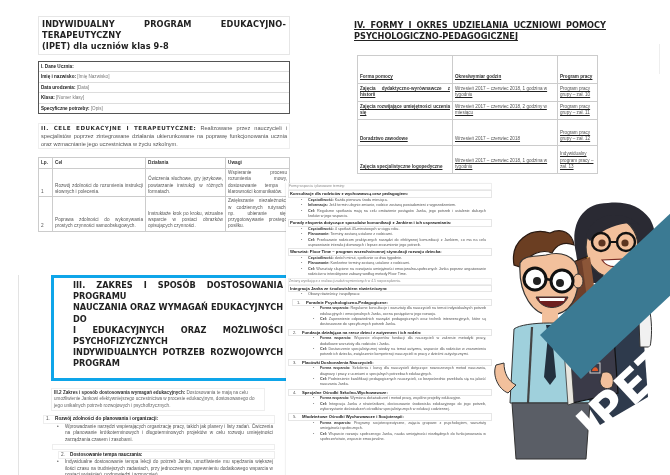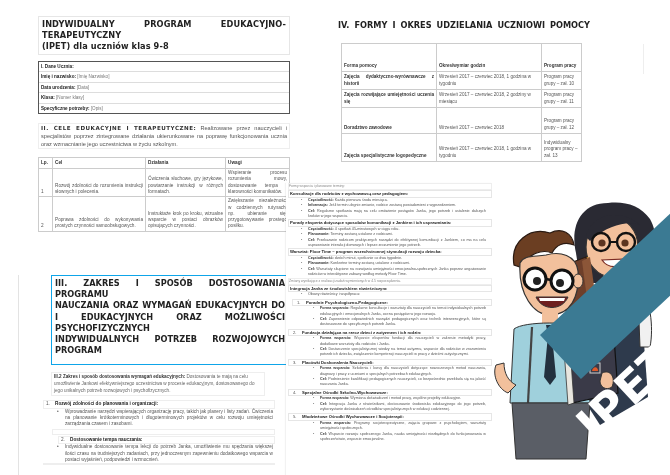--- a/index.html
+++ b/index.html
@@ -22,34 +22,34 @@
 
   .cele { margin-top: 9px; font-size: 5.6px; line-height: 8px; text-align: justify; color: #555; padding: 0 2px; border: 1px solid #eee; }
   .cele b { color: #333; font-family: "DejaVu Sans", sans-serif; letter-spacing: 0.5px; }
 
   table.t1 { margin-top: 8px; width: 252px; border-collapse: collapse; border: 1px solid #666; }
   table.t1 th, table.t1 td { font-size: 4.7px; line-height: 6.3px; border: 1px solid #ccc; padding: 1px 2px; vertical-align: bottom; text-align: justify; color: #555; }
   table.t1 th { font-weight: bold; color: #333; text-align: left; vertical-align: middle; height: 11px; }
 
   
   #p3 { left: 18px; top: 275px; width: 258px; height: 200px; border-left: 1px solid #e3e3e3; }
-  #p3 .title { margin-left: 32px; width: 238px; font-size: 8.2px; line-height: 11.2px; padding: 2px 3px 8px 3px; border: 1px solid #0ea5e9; }
+  #p3 .title { margin-left: 32px; width: 238px; font-size: 8.2px; line-height: 11.2px; padding: 2px 3px 8px 19px; border: 3px solid #0ea5e9; }
   #p3 .title .l5 { text-align-last: left; }
   .iii2 { margin-left: 32px; width: 214px; margin-top: 7px; font-size: 4.6px; line-height: 6.6px; color: #666; border: 1px solid #eee; padding: 1px 2px; }
   .iii2 b { color: #333; }
   .ol3 { margin-left: 24px; width: 232px; font-size: 4.7px; line-height: 6.4px; color: #555; margin-top: 4px; }
   .ol3 .hd { color: #222; font-weight: bold; border: 1px solid #eee; padding-left: 2px; }
   .ol3 .num { display: inline-block; width: 9px; font-weight: normal; color: #555; }
   .ol3 .bul { padding-left: 22px; position: relative; text-align: justify; padding-right: 2px; }
   .ol3 .bul::before { content: "•"; position: absolute; left: 14px; }
   .ol3 .gap { height: 6px; border: 1px solid #eee; margin: 1px 0 1px 9px; }
   .ol3 .hd2 { margin-left: 15px; }
 
   
-  #p4 { left: 338px; top: 20px; width: 272px; height: 212px; }
+  #p4 { left: 354px; top: 20px; width: 272px; height: 212px; text-decoration: underline; }
   #p4 .title { width: 252px; font-size: 8.2px; line-height: 11.4px; }
   #p4 .title .l2 { text-align-last: left; }
   #p4 .rule { position: absolute; left: 305px; top: 24px; width: 1px; height: 30px; background: #eee; }
   table.t4 { margin-top: 12px; margin-left: 3px; width: 241px; border-collapse: collapse; border: 1px solid #666; }
   table.t4 td { font-size: 4.6px; line-height: 6.5px; border: 1px solid #ccc; padding: 2px 2px; vertical-align: bottom; color: #555; }
   table.t4 td.b { font-weight: bold; color: #333; text-align: justify; }
   table.t4 tr.h td { font-weight: bold; color: #333; }
 
   
   #p2 { left: 286px; top: 183px; width: 206px; height: 292px; background: #fff; box-shadow: -1px 0 1px rgba(0,0,0,0.05); font-size: 3.7px; line-height: 5.4px; color: #555; padding-left: 2px; }
@@ -133,20 +133,21 @@
     <div class="gap"></div>
     <div class="hd hd2"><span class="num">2.</span><span>Dostosowanie tempa nauczania:</span></div>
     <div class="bul">Indywidualne dostosowanie tempa lekcji do potrzeb Janka, umożliwienie mu spędzania większej ilości czasu na trudniejszych zadaniach, przy jednoczesnym zapewnieniu dodatkowego wsparcia w postaci wyjaśnień, podpowiedzi i wzmocnień.</div>
     <div class="hd"></div>
   </div>
 </div>
 
 <div class="page" id="p4">
   <div class="h-main title">
     <div>IV. FORMY I OKRES UDZIELANIA UCZNIOWI POMOCY</div>
+    <div class="l2">PSYCHOLOGICZNO-PEDAGOGICZNEJ</div>
   </div>
   <div class="rule"></div>
   <table class="t4">
     <tbody>
         <tr class="h">
       <td style="width:95px;height:28px">Forma pomocy</td>
       <td style="width:105px">Okres/wymiar godzin</td>
       <td>Program pracy</td>
     </tr>
     <tr>

